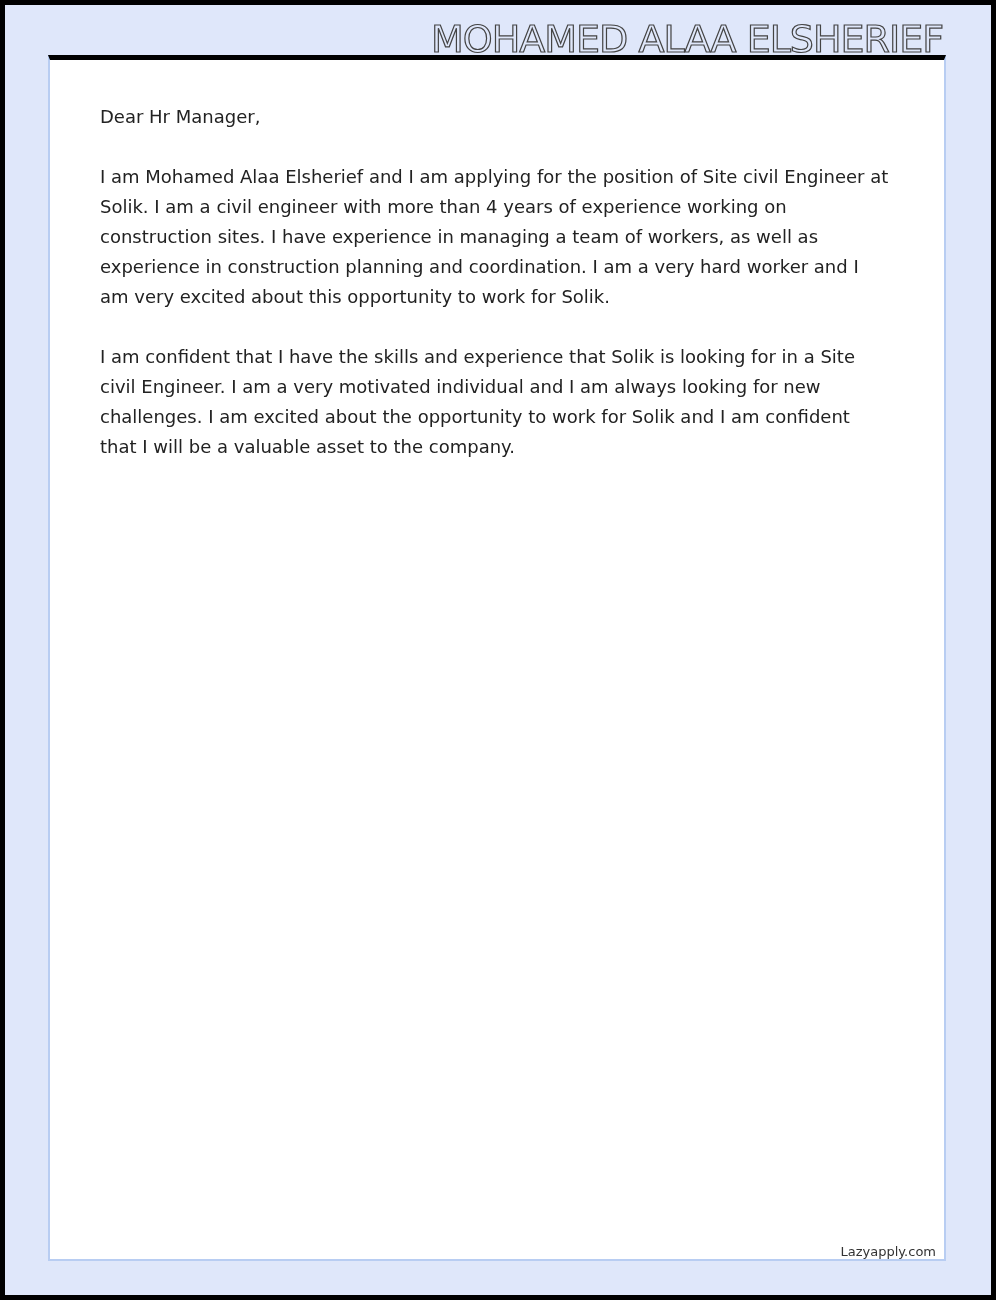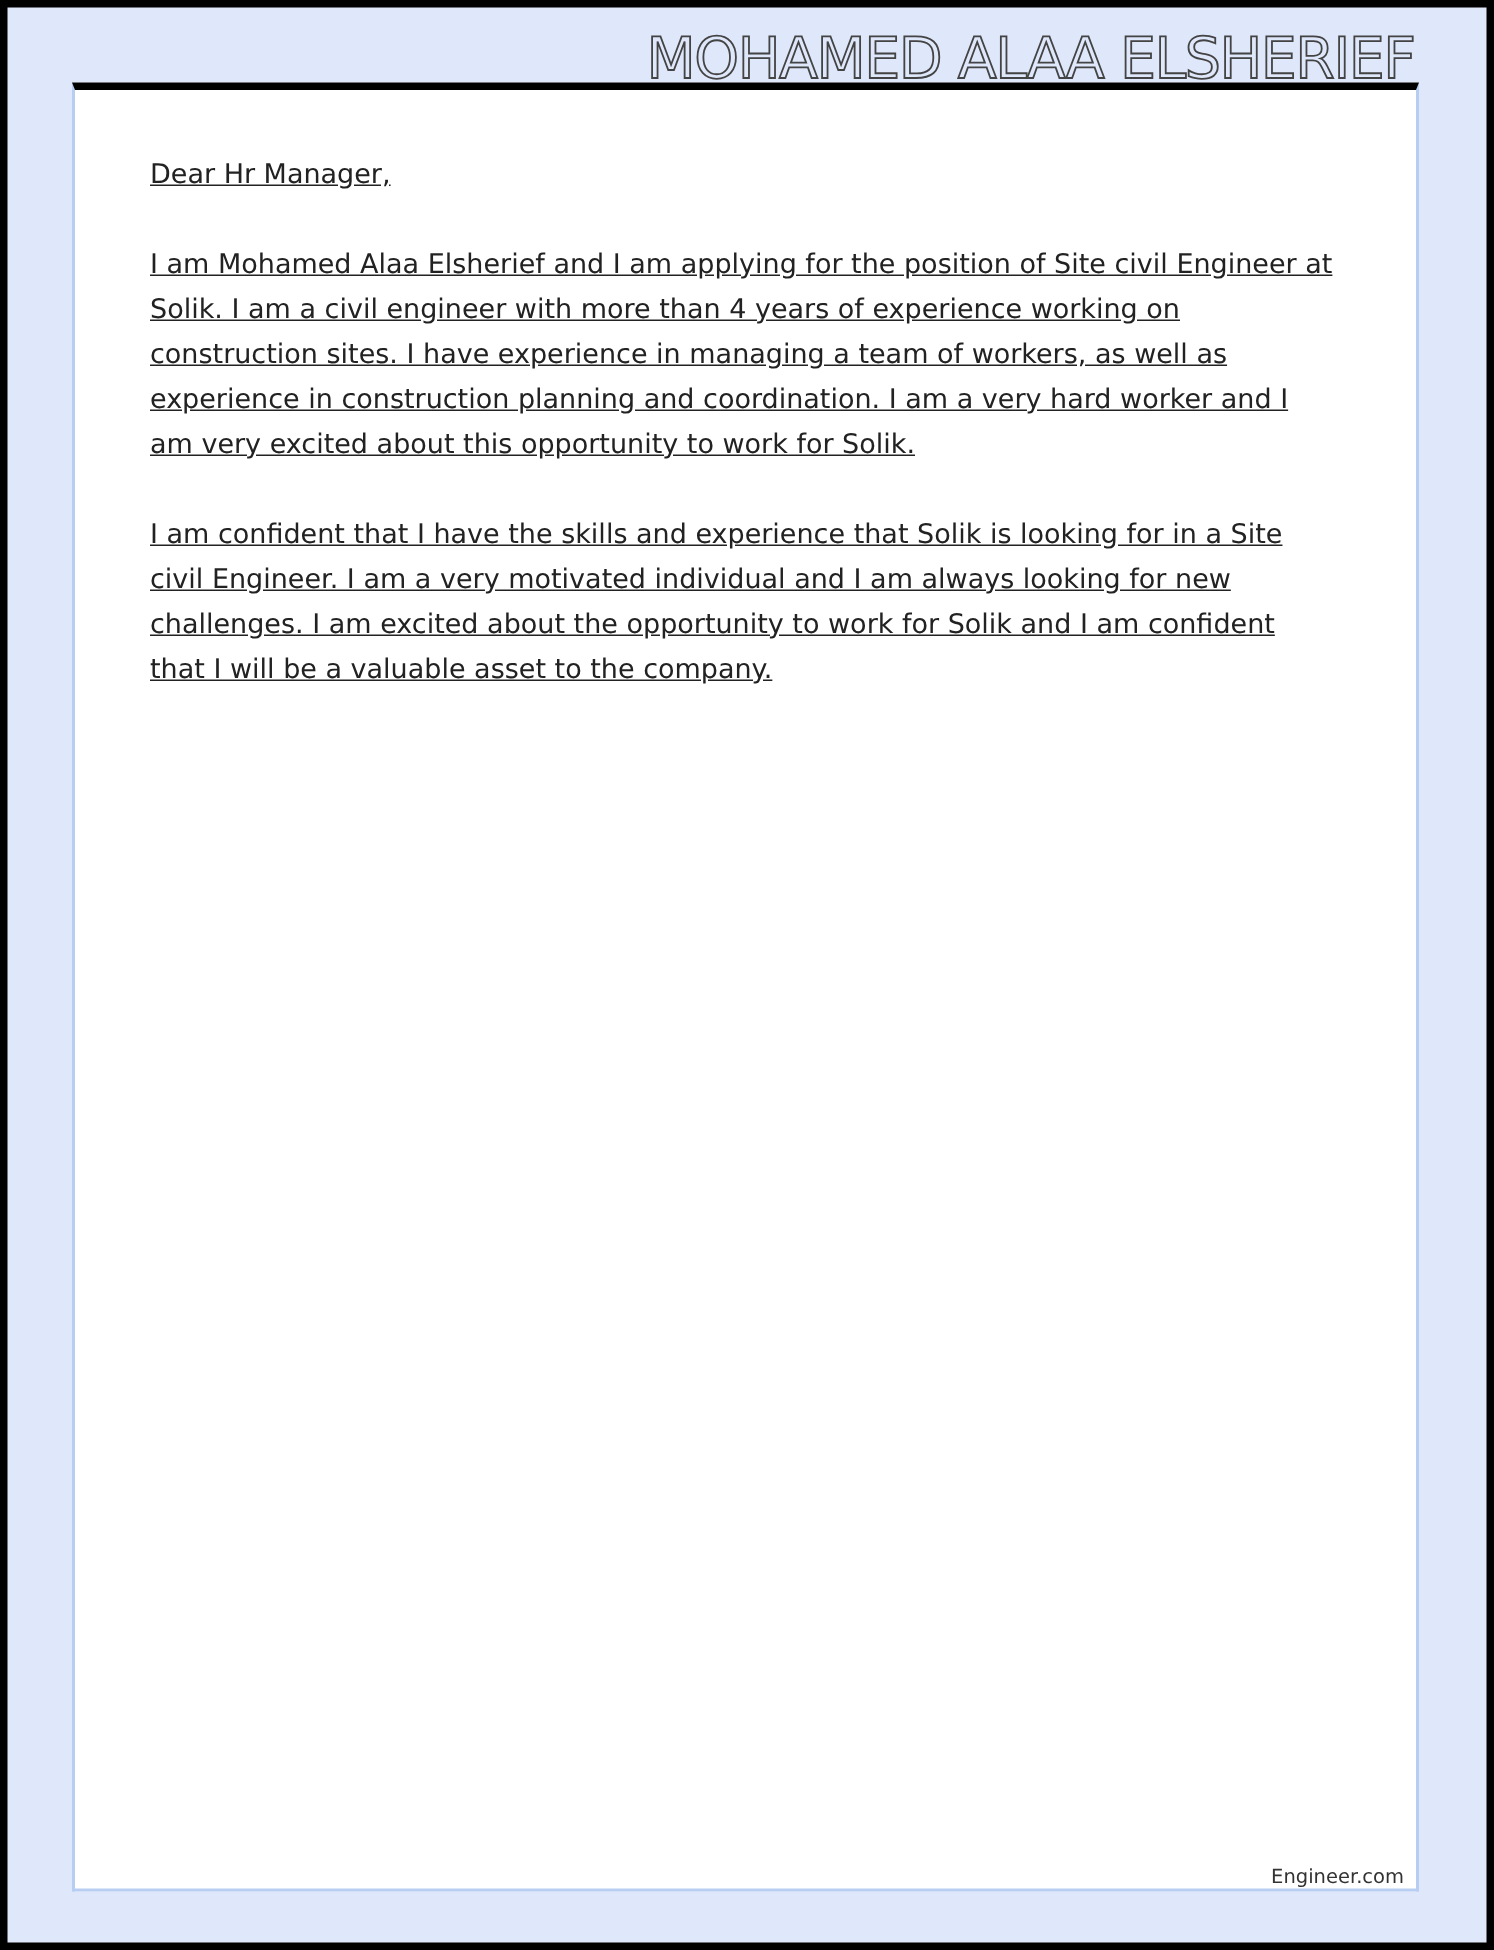--- a/index.html
+++ b/index.html
@@ -16,28 +16,28 @@
   .page {
     position:absolute; left:43px; top:50px; width:898px; height:1206px;
     box-sizing:border-box; background:#fff;
     border-left:2px solid #b8cdf2; border-right:2px solid #b8cdf2; border-bottom:2px solid #b8cdf2;
     border-top:5px solid #000;
   }
   .content {
     position:absolute; left:50px; top:42px; width:790px;
     font-size:18px; line-height:30px; color:#222;
   }
-  .content p { margin:0 0 30px 0;text-decoration:underline; }
+  .content p { margin:0 0 30px 0; }
   .date { color:#1e88e5; margin-top:-20px; }
   .footer { position:absolute; right:8px; bottom:0; font-size:13px; color:#333; }
 </style>
 </head>
 <body>
 
 <div class="name">MOHAMED ALAA ELSHERIEF</div>
 <div class="page">
   <div class="content">
     <p>Dear Hr Manager,</p>
     <p>I am Mohamed Alaa Elsherief and I am applying for the position of Site civil Engineer at Solik. I am a civil engineer with more than 4 years of experience working on construction sites. I have experience in managing a team of workers, as well as experience in construction planning and coordination. I am a very hard worker and I am very excited about this opportunity to work for Solik.</p>
     <p>I am confident that I have the skills and experience that Solik is looking for in a Site civil Engineer. I am a very motivated individual and I am always looking for new challenges. I am excited about the opportunity to work for Solik and I am confident that I will be a valuable asset to the company.</p>
   </div>
-  <div class="footer">Engineer.com</div>
+  <div class="footer">Lazyapply.com</div>
 </div>
 
 </body></html>

